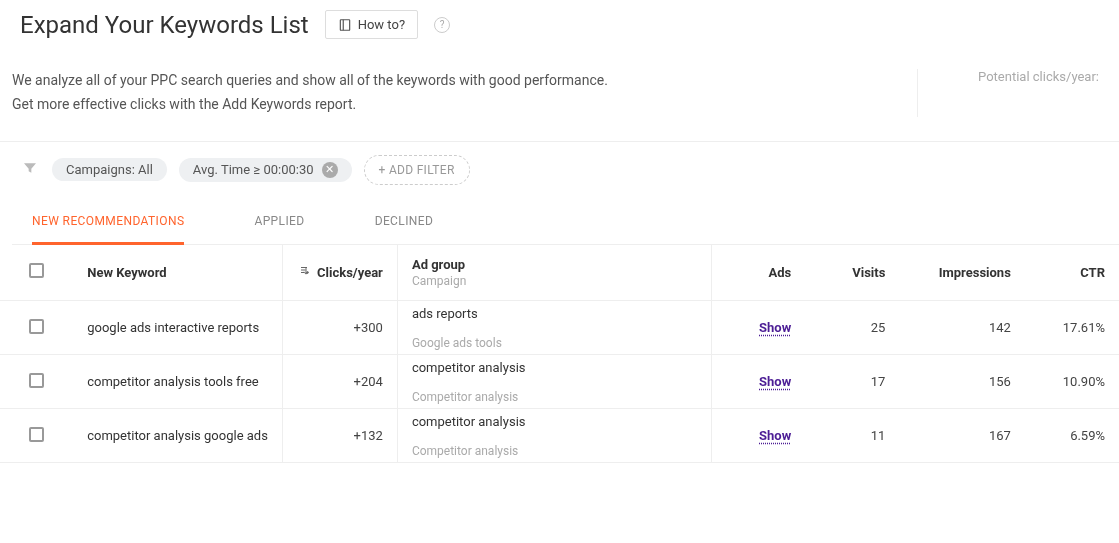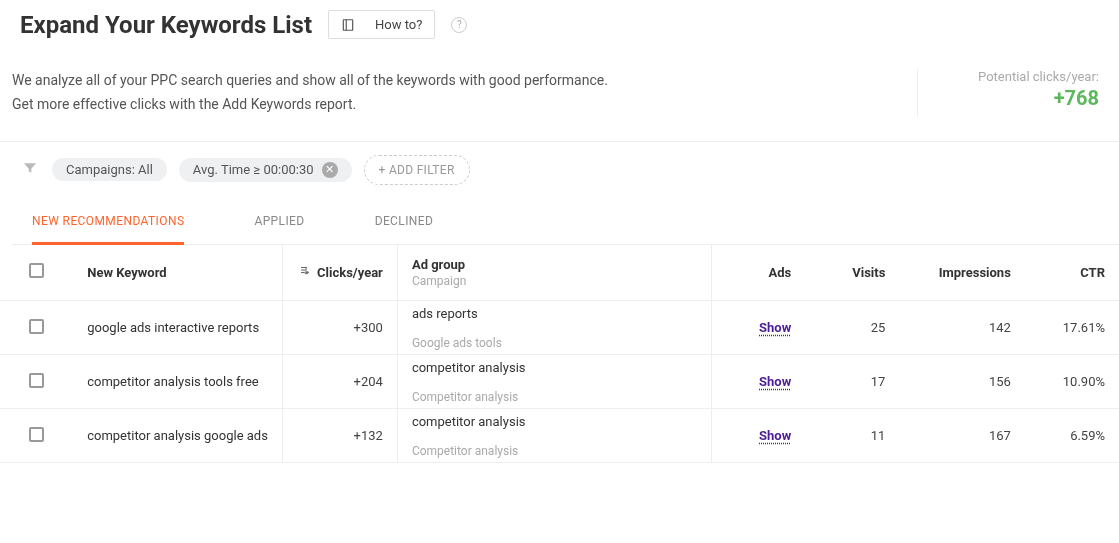--- a/index.html
+++ b/index.html
@@ -11,27 +11,27 @@
     width: 1119px;
   }
   .header {
     display: flex;
     align-items: center;
     padding: 10px 20px 0 20px;
     gap: 16px;
   }
   .title {
     font-size: 24px;
-    font-weight: 700;
+    font-weight: 400;
     color: #333;
   }
   .howto-btn {
     display: inline-flex;
     align-items: center;
-    gap: 20px;
+    gap: 6px;
     border: 1px solid #ddd;
     padding: 6px 12px;
     border-radius: 2px;
     font-size: 13px;
     color: #444;
     cursor: pointer;
     background: #fff;
   }
   .help-icon {
     width: 16px; height: 16px;
@@ -175,21 +175,20 @@
   <span class="help-icon">?</span>
 </div>
 
 <div class="subheader">
   <div class="desc">
     <div>We analyze all of your PPC search queries and show all of the keywords with good performance.</div>
     <div>Get more effective clicks with the Add Keywords report.</div>
   </div>
   <div class="stats">
     <div class="stats-label">Potential clicks/year:</div>
-    <div class="stats-value">+768</div>
   </div>
 </div>
 
 <div class="toolbar">
   <span class="filter-icon">
     <svg width="16" height="16" viewBox="0 0 24 24" fill="#bbb">
         <path d="M3 5h18l-7 8v6l-4-2v-4z"></path>
       </svg>
   </span>
   <span class="chip">

